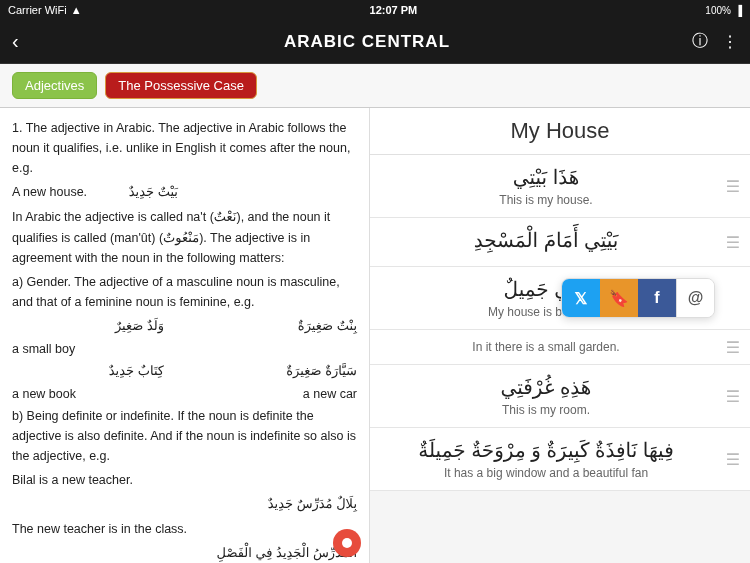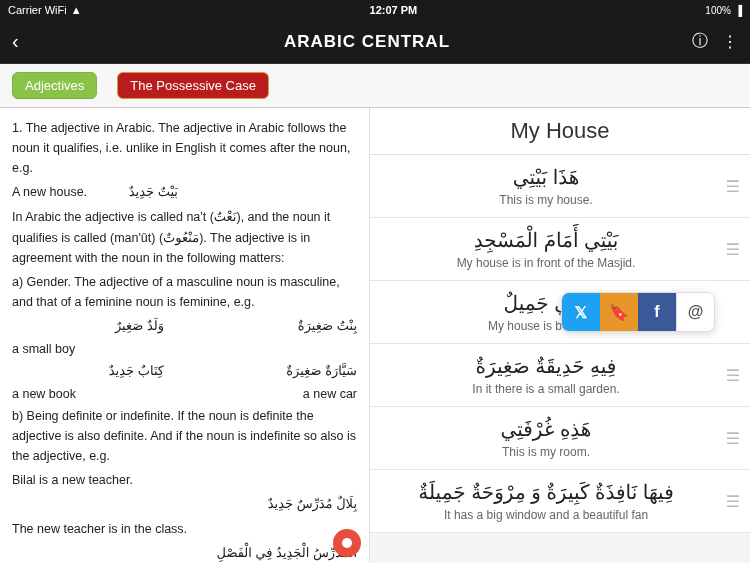--- a/index.html
+++ b/index.html
@@ -53,21 +53,21 @@
       font-size: 16px;
       cursor: pointer;
     }
 
     
     .tab-bar {
       background: #f7f7f7;
       border-bottom: 1px solid #ccc;
       padding: 8px 12px;
       display: flex;
-      gap: 20px;
+      gap: 8px;
     }
     .tab-btn {
       padding: 5px 12px;
       border-radius: 6px;
       font-size: 13px;
       cursor: pointer;
       border: 1px solid #ccc;
     }
     .tab-btn.active-adj {
       background: #8bc34a;
@@ -265,37 +265,35 @@
     <div class="right-header">My House</div>
 
     <div class="sentence-row">
       <div class="sentence-arabic">هَذَا بَيْتِي</div>
       <div class="sentence-english">This is my house.</div>
       <span class="row-icon">☰</span>
     </div>
 
     <div class="sentence-row">
       <div class="sentence-arabic">بَيْتِي أَمَامَ الْمَسْجِدِ</div>
-      <div class="sentence-english">My house is in front of the Masjid.</div>
       <span class="row-icon">☰</span>
     </div>
 
     <div class="sentence-row" style="position:relative;">
       <div class="sentence-arabic">بَيْتِي جَمِيلٌ</div>
       <div class="sentence-english">My house is beautiful.</div>
       <div class="share-popup">
         <div class="share-btn twitter">𝕏</div>
         <div class="share-btn bookmark">🔖</div>
         <div class="share-btn facebook">f</div>
         <div class="share-btn at">@</div>
       </div>
     </div>
 
     <div class="sentence-row">
-      <div class="sentence-arabic">فِيهِ حَدِيقَةٌ صَغِيرَةٌ</div>
       <div class="sentence-english">In it there is a small garden.</div>
       <span class="row-icon">☰</span>
     </div>
 
     <div class="sentence-row">
       <div class="sentence-arabic">هَذِهِ غُرْفَتِي</div>
       <div class="sentence-english">This is my room.</div>
       <span class="row-icon">☰</span>
     </div>
 

